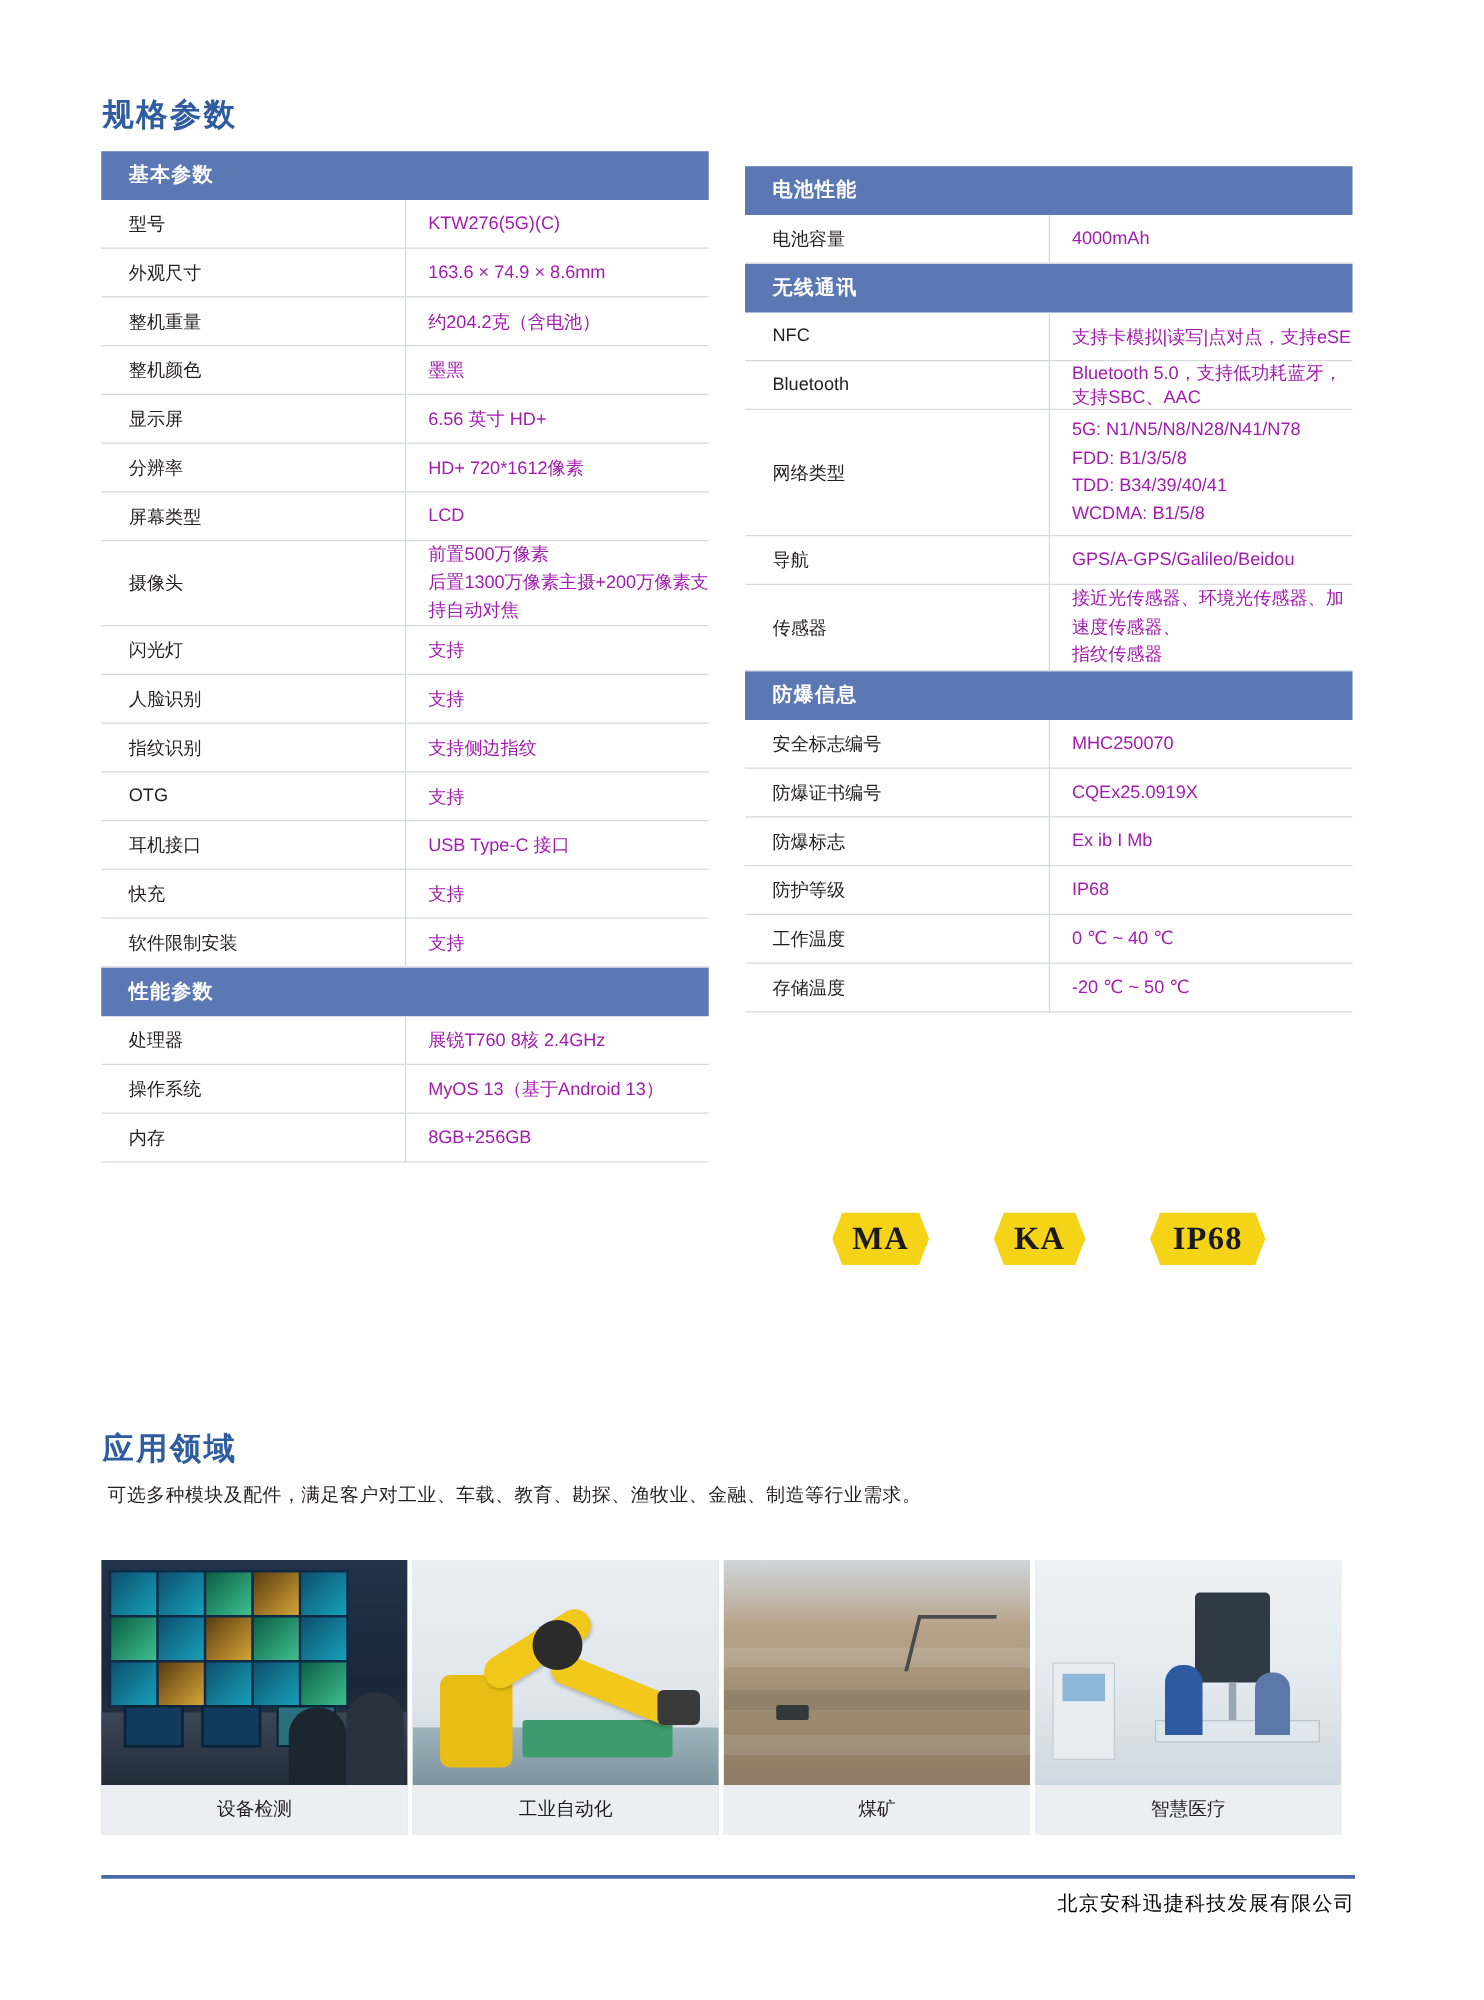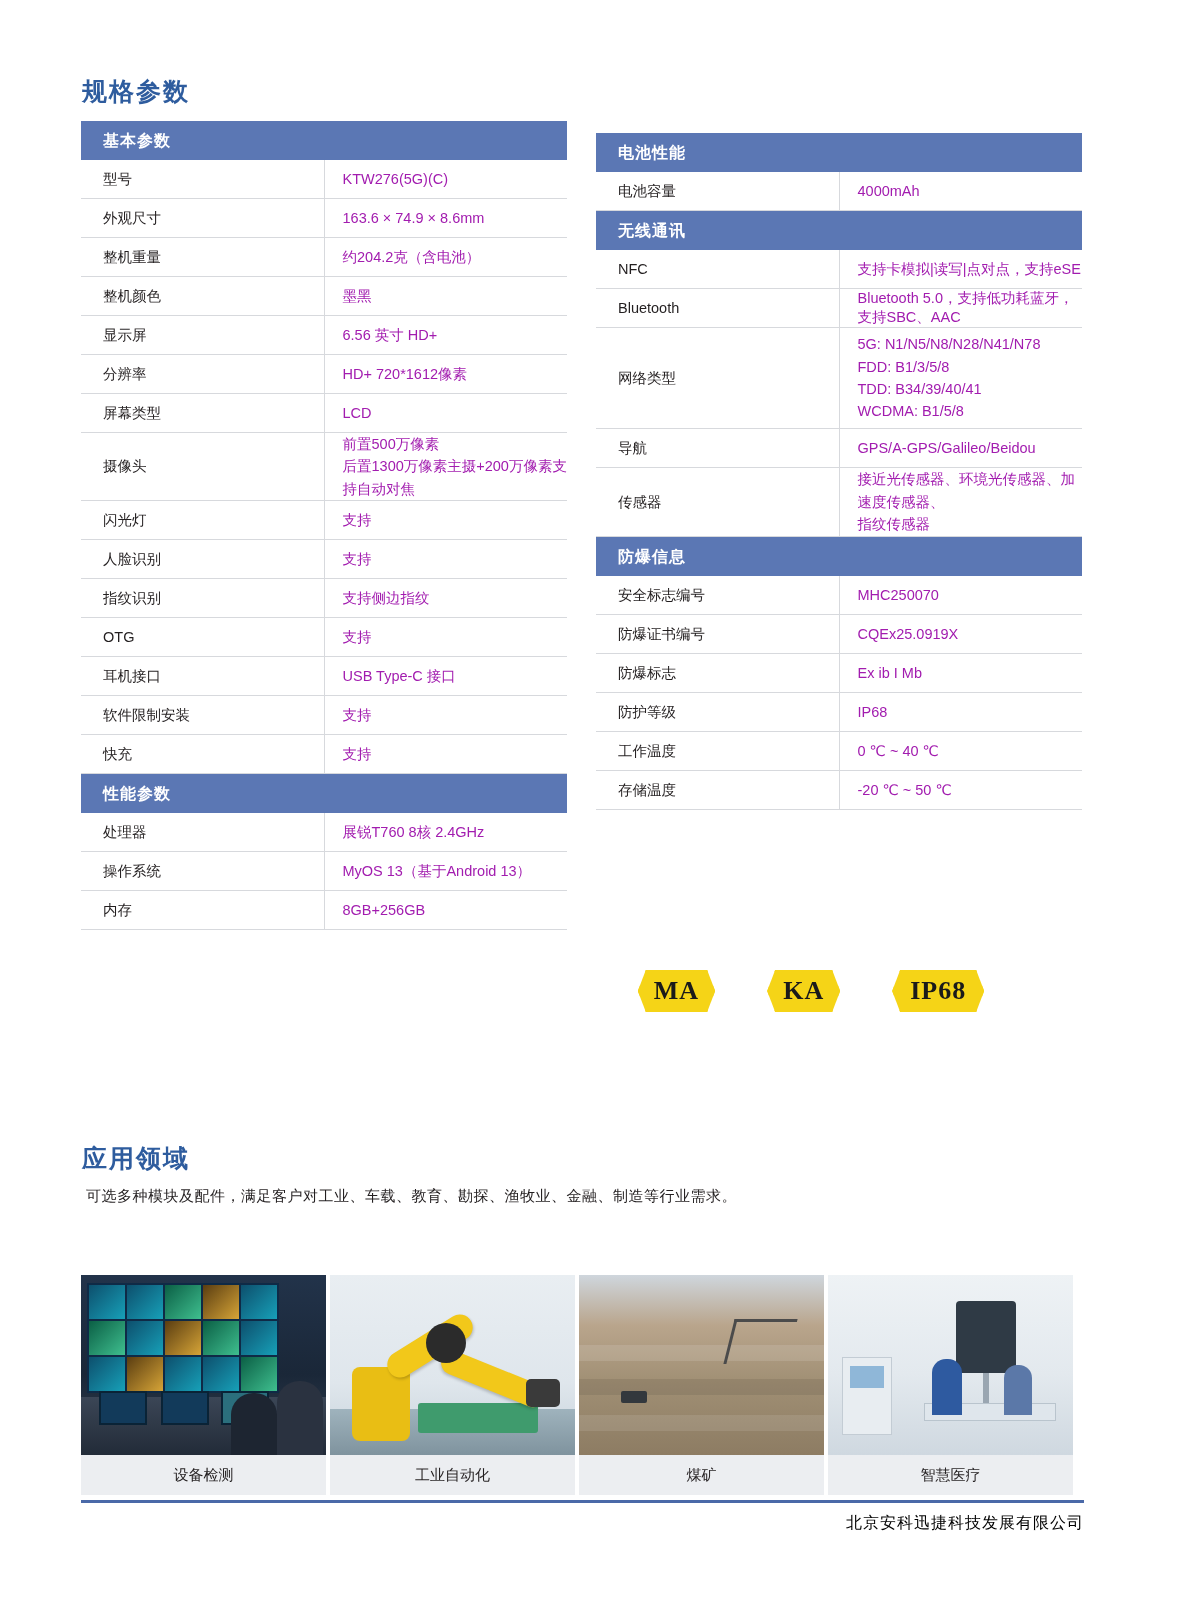--- a/index.html
+++ b/index.html
@@ -78,21 +78,21 @@
     color: #a21caf;
   }
   .v .line { display: block; line-height: 1.55; }
 
   
   #col-right td.k { width: 146px; }
 
   
   .badges {
     position: absolute;
-    left: 568px;
+    left: 596px;
     top: 970px;
     width: 486px;
     display: flex;
     justify-content: center;
     gap: 52px;
   }
   .badge {
     background: #f5d417;
     color: #1a1a1a;
     font-weight: bold;
@@ -110,21 +110,21 @@
     position: absolute;
     left: 86px;
     top: 1187px;
     font-size: 15px;
     color: #231f20;
     letter-spacing: 0.5px;
   }
   .cards {
     position: absolute;
     left: 81px;
-    top: 1275px;
+    top: 1248px;
     width: 1003px;
     display: flex;
     gap: 4px;
   }
   .card {
     width: 245px;
     height: 220px;
     position: relative;
     overflow: hidden;
     background: #cfd3d8;
@@ -268,25 +268,25 @@
         </tr>
         <tr class="row">
           <td class="k">OTG</td>
           <td class="v">支持</td>
         </tr>
         <tr class="row">
           <td class="k">耳机接口</td>
           <td class="v">USB Type-C 接口</td>
         </tr>
         <tr class="row">
+          <td class="k">快充</td>
+          <td class="v">支持</td>
+        </tr>
+        <tr class="row">
           <td class="k">软件限制安装</td>
-          <td class="v">支持</td>
-        </tr>
-        <tr class="row">
-          <td class="k">快充</td>
           <td class="v">支持</td>
         </tr>
 
         <tr>
           <td class="band" colspan="2">性能参数</td>
         </tr>
         <tr class="row">
           <td class="k">处理器</td>
           <td class="v">展锐T760  8核  2.4GHz</td>
         </tr>

